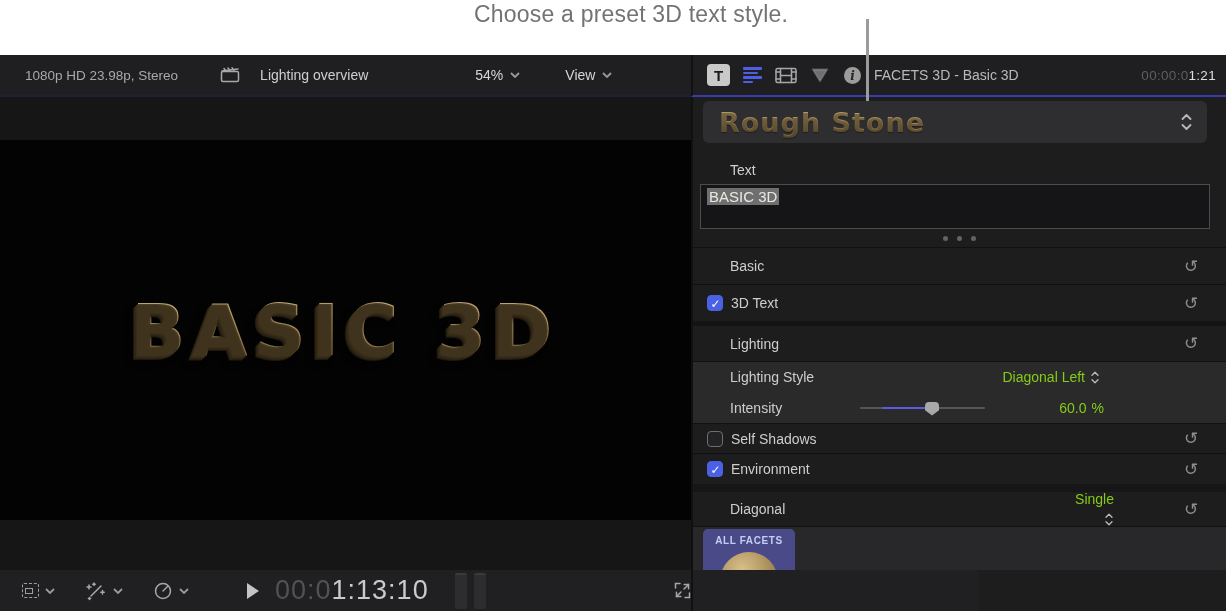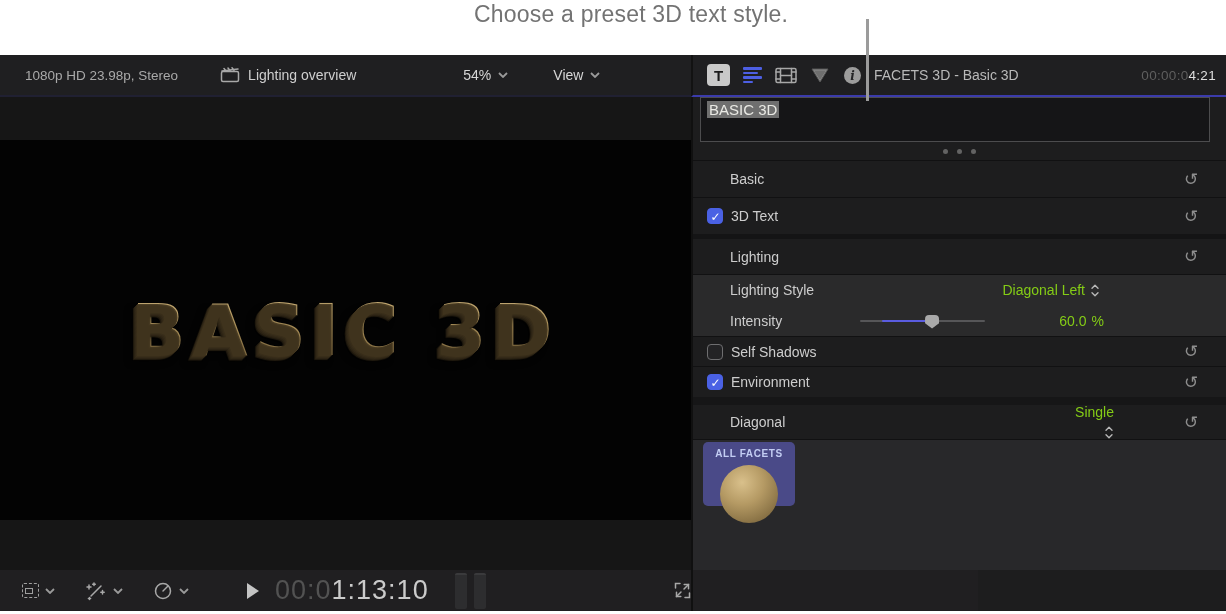--- a/index.html
+++ b/index.html
@@ -11,21 +11,21 @@
   .pointer-line { position:absolute; left:866px; top:19px; width:3px; height:82px; background:#9b9b9b; z-index:50; }
 
   
   .window { position:absolute; top:55px; left:0; width:1226px; height:556px; background:#1d1d1e; }
 
   
   .hdr { position:absolute; top:0; left:0; width:1226px; height:42px; background:#1f1f21; display:flex; align-items:center; }
   .hdr-left { width:691px; height:100%; display:flex; align-items:center; border-bottom:2px solid #202032; }
   .hdr-right { flex:1; height:100%; display:flex; align-items:center; border-left:2px solid #121212; border-bottom:2px solid #3b3bac; }
   .fmt { color:#a9a9a9; font-size:13.5px; margin-left:25px; }
-  .clipname { color:#cfcfcf; font-size:14px; margin-left:8px; }
+  .clipname { color:#cfcfcf; font-size:14px; margin-left:20px; }
   .zoom-ctl,.view-ctl { display:flex; align-items:center; gap:7px; color:#d6d6d6; font-size:14px; }
   .chev { width:10px; height:6px; }
   .chev polyline { fill:none; stroke:#9a9a9a; stroke-width:1.8; }
   .tabs { display:flex; align-items:center; gap:13px; margin-left:14px; }
   .tabT { width:23px; height:22px; background:#c9c9c9; border-radius:4px; color:#1b1b1b; font-weight:bold; font-size:15px; display:flex; align-items:center; justify-content:center; }
   .fmt-lines { display:flex; flex-direction:column; gap:2px; width:19px; }
   .fmt-lines i { height:2.5px; background:#4d5fe3; border-radius:1px; }
   .insp-title { color:#b9b9b9; font-size:14px; margin-left:12px; }
   .insp-tc { margin-left:auto; margin-right:10px; font-size:13.5px; letter-spacing:0.3px; }
   .tc-dim { color:#5e5e5e; } .tc-bright { color:#dedede; }
@@ -152,37 +152,47 @@
             <polygon points="2,2 18,2 10,15" fill="#8f8f8f" stroke="#555" stroke-width="1"></polygon>
             <polygon points="4,3.5 16,3.5 10,13" fill="#6f6f6f"></polygon>
           </svg>
           <svg width="19" height="19" viewBox="0 0 19 19">
             <circle cx="9.5" cy="9.5" r="8.5" fill="#9c9c9c"></circle>
             <text x="9.5" y="13.5" text-anchor="middle" font-family="DejaVu Serif,serif" font-style="italic" font-weight="bold" font-size="12" fill="#242426">i</text>
           </svg>
         </div>
         <span class="insp-title">FACETS 3D - Basic 3D</span>
         <span class="insp-tc">
-          <span class="tc-dim">00:00:0</span><span class="tc-bright">4:21</span>
+          <span class="tc-dim">00:00:0</span><span class="tc-bright">1:21</span>
         </span>
       </div>
     </div>
 
     <div class="content">
       <div class="viewer">
         <div class="v-strip top"></div>
         <div class="canvas">
           <span class="gold3d">BASIC 3D</span>
         </div>
         <div class="v-strip bot"></div>
       </div>
       <div class="vdiv"></div>
 
       <div class="insp">
-
+        <div class="preset-wrap">
+          <div class="preset">
+            <span class="preset-name">Rough Stone</span>
+            <svg class="updown" width="13" height="20" viewBox="0 0 13 20">
+              <path d="M2.5 7 L6.5 3 L10.5 7"></path>
+                <path d="M2.5 13 L6.5 17 L10.5 13"></path>
+            </svg>
+          </div>
+        </div>
+
+        <div class="text-label-row">Text</div>
         <div class="textbox">
           <span class="textsel">BASIC 3D</span>
         </div>
         <div class="dots-row">
             <i></i>
             <i></i>
             <i></i>
           </div>
 
         <div class="hline"></div>

